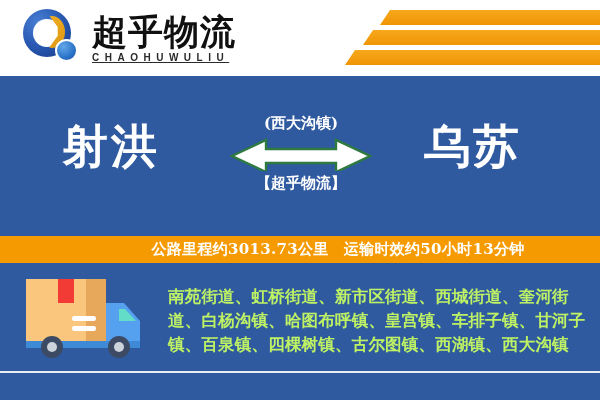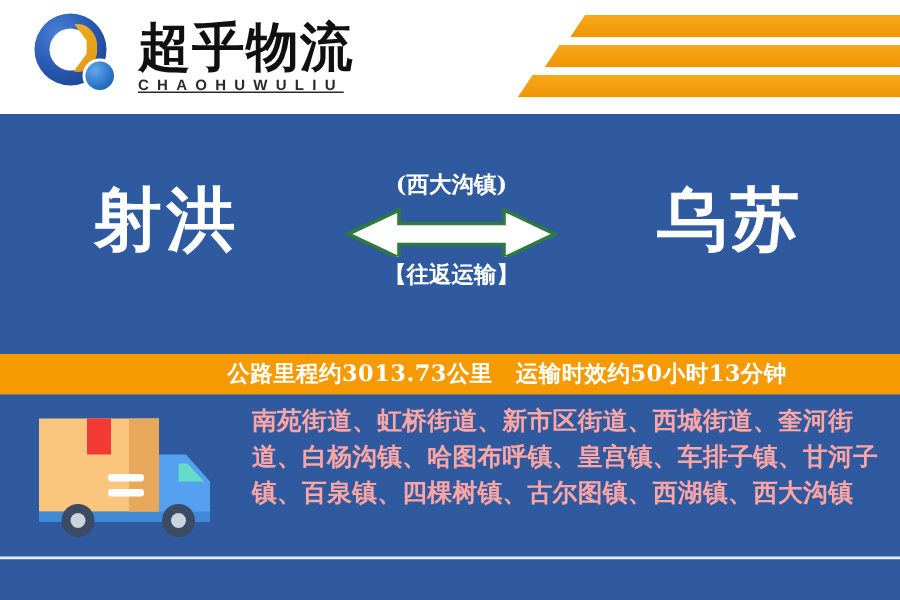--- a/index.html
+++ b/index.html
@@ -122,21 +122,21 @@
     top: 44px;
     font-family: "DejaVu Serif", "Liberation Serif", serif;
     font-weight: bold;
     font-size: 46px;
     line-height: 52px;
     color: #ffffff;
     letter-spacing: 3px;
     white-space: nowrap;
   }
   .city.origin { left: 62px; }
-  .city.dest   { right: 64px; }
+  .city.dest   { right: 78px; }
 
   .arrow-block {
     position: absolute;
     left: 222px; top: 38px;
     width: 158px;
     text-align: center;
   }
   .arrow-top, .arrow-bot {
     font-family: "DejaVu Serif", "Liberation Serif", serif;
     font-size: 15px;
@@ -177,27 +177,27 @@
     height: 106px;
     background: #2f5aa0;
   }
   .truck {
     position: absolute;
     left: 22px; top: 8px;
     width: 124px; height: 88px;
   }
   .addr {
     position: absolute;
-    left: 168px; top: 4px;
+    left: 168px; top: 20px;
     width: 420px;
     font-family: "DejaVu Serif", "Liberation Serif", serif;
     font-weight: bold;
     font-size: 16.5px;
     line-height: 24px;
-    color: #fca5a5;
+    color: #bef264;
     letter-spacing: 0.2px;
     word-break: break-all;
   }
   .divider {
     position: absolute;
     left: 0; top: 371px;
     width: 600px; height: 2px;
     background: #e8edf5;
   }
   .footer {
@@ -238,21 +238,21 @@
 
     <div class="city origin">射洪</div>
 
     <div class="arrow-block">
       <div class="arrow-top">(西大沟镇)</div>
       <svg class="arrow-svg" width="142" height="36" viewBox="0 0 142 36">
         <g transform="translate(2,3)">
           <polygon points="0,18 34,2 34,11 104,11 104,2 138,18 104,34 104,25 34,25 34,34" fill="#ffffff" stroke="#2f7a3f" stroke-width="2.4" stroke-linejoin="miter"></polygon>
         </g>
       </svg>
-      <div class="arrow-bot">【往返运输】</div>
+      <div class="arrow-bot">【超乎物流】</div>
     </div>
 
     <div class="city dest">乌苏</div>
 
   </div>
 
   <div class="band">
     <div class="band-text">公路里程约3013.73公里　运输时效约50小时13分钟</div>
   </div>
 

